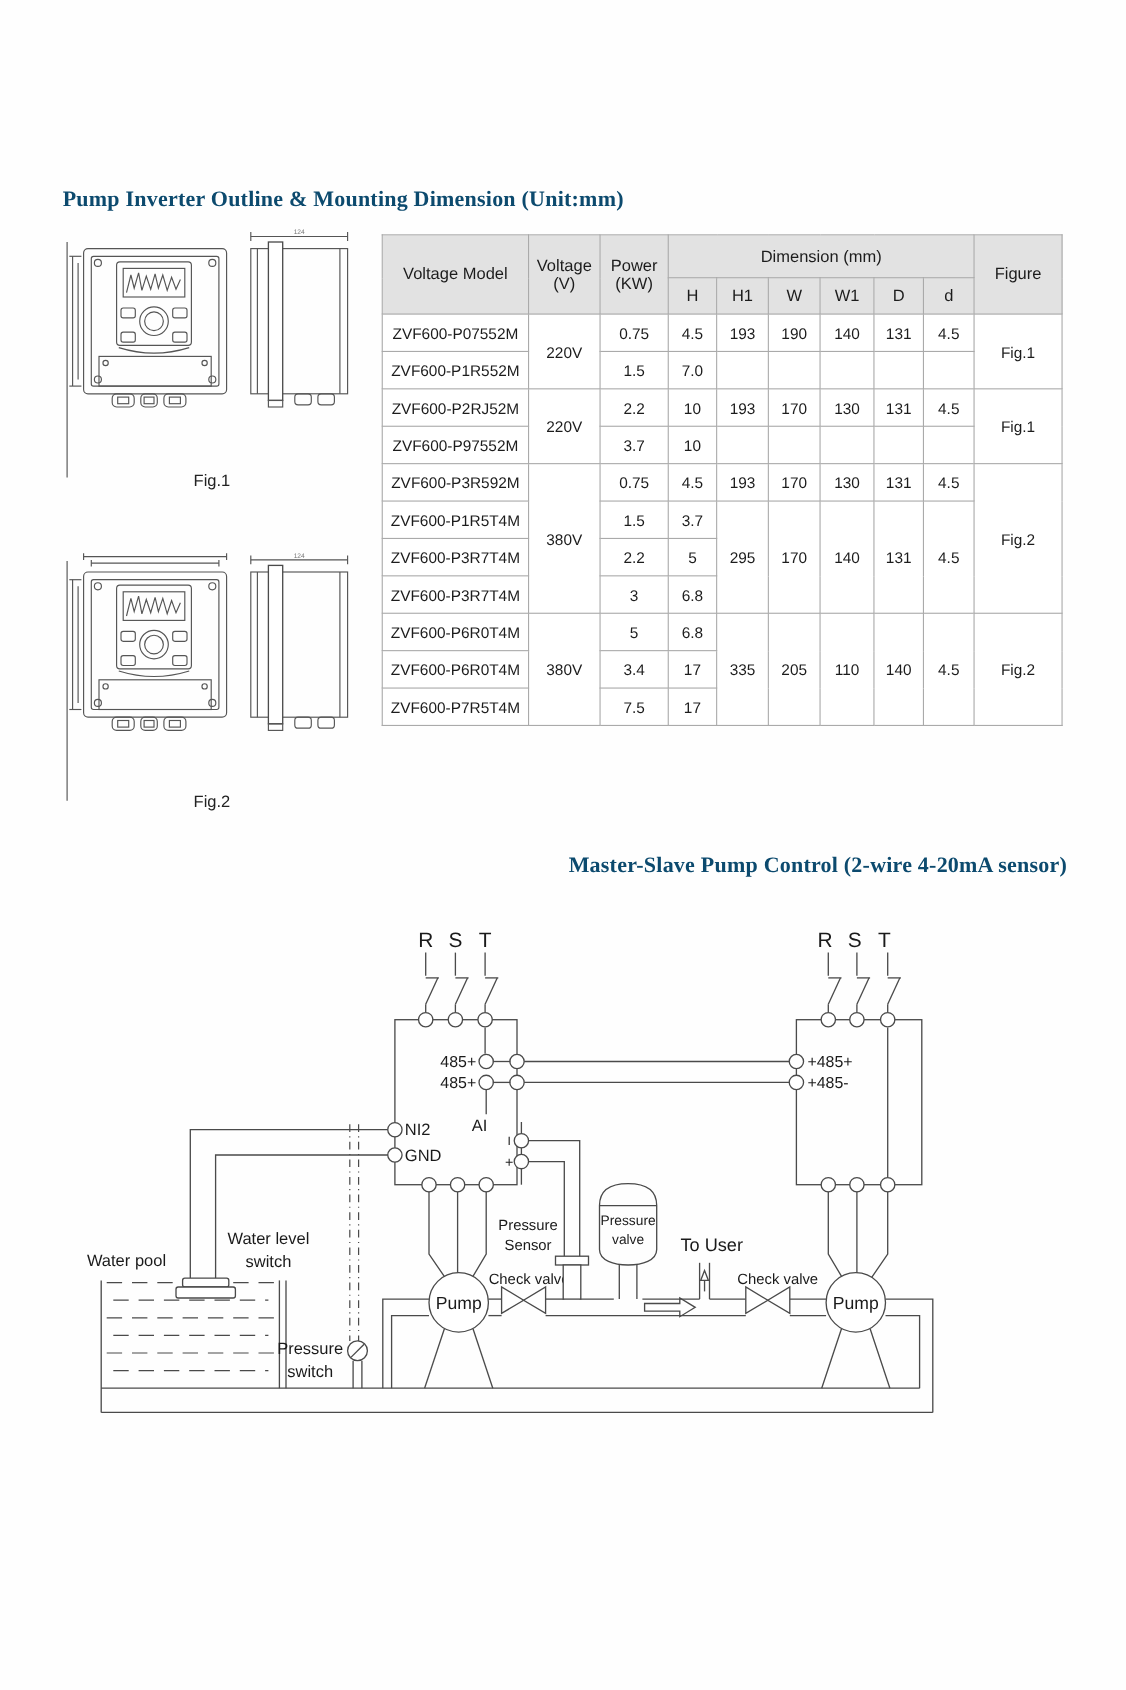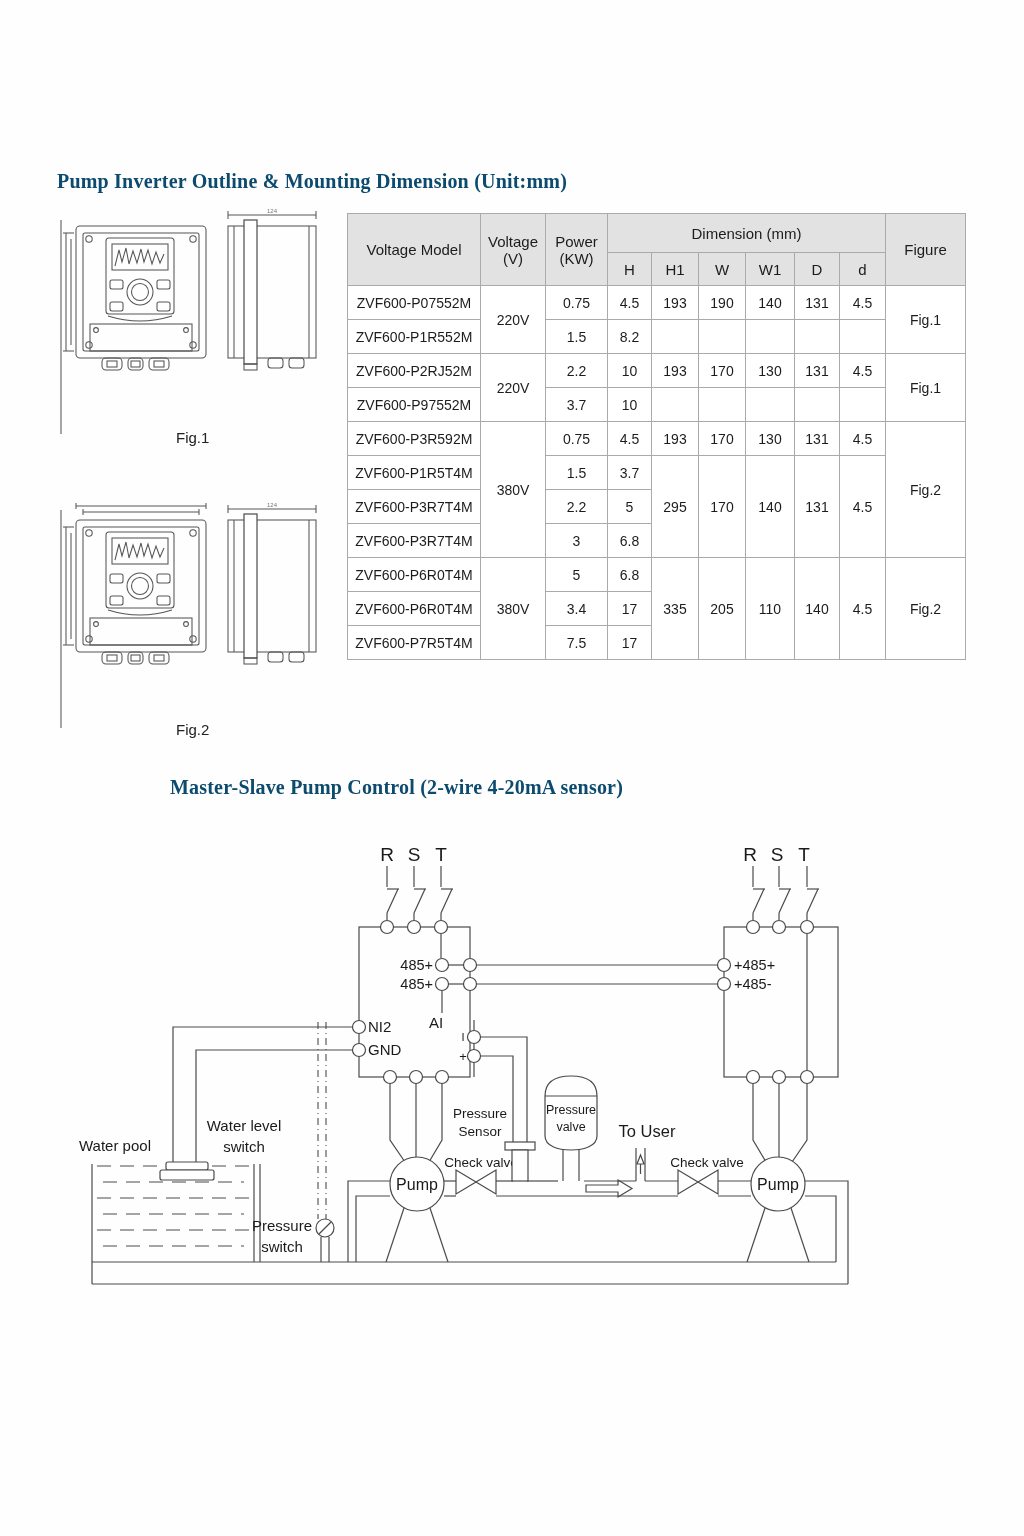--- a/index.html
+++ b/index.html
@@ -1,21 +1,21 @@
 <!DOCTYPE html>
 <html><head>
 <meta charset="utf-8">
 <style>
   html,body{margin:0;padding:0;background:#ffffff;}
   .page{position:relative;width:1024px;height:1536px;background:#fefefe;
         font-family:"Liberation Sans",sans-serif;color:#1a1a1a;overflow:hidden;}
   .sec-title{position:absolute;font-family:"Liberation Serif",serif;font-weight:700;
              color:#0c4a6e;letter-spacing:.2px;}
   #title1{left:57px;top:170px;font-size:20px;}
-  #title2{left:170px;top:776px;width:800px;text-align:left;font-size:20px;}
+  #title2{left:170px;top:776px;width:800px;text-align:right;font-size:20px;}
   .caption{position:absolute;font-size:15px;color:#222;}
   
   table.dim{position:absolute;left:347px;top:213px;width:618px;border-collapse:collapse;
             table-layout:fixed;font-size:14px;color:#1c1c1c;}
   table.dim th,table.dim td{border:1px solid #aaaaaa;text-align:center;padding:0;
             font-weight:400;background:#ffffff;}
   table.dim thead th{background:#e2e2e2;font-size:15px;}
   table.dim thead tr:first-child th{height:38px;}
   table.dim thead tr:last-child th{height:32px;}
   table.dim tbody td{height:33px;}
@@ -181,21 +181,21 @@
         <td>193</td>
         <td>190</td>
         <td>140</td>
         <td>131</td>
         <td>4.5</td>
         <td rowspan="2">Fig.1</td>
       </tr>
       <tr>
         <td class="model">ZVF600-P1R552M</td>
         <td>1.5</td>
-        <td>8.2</td>
+        <td>7.0</td>
         <td></td>
           <td></td>
         <td></td>
           <td></td>
         <td></td>
       </tr>
       <tr>
         <td class="model">ZVF600-P2RJ52M</td>
         <td rowspan="2">220V</td>
         <td>2.2</td>

